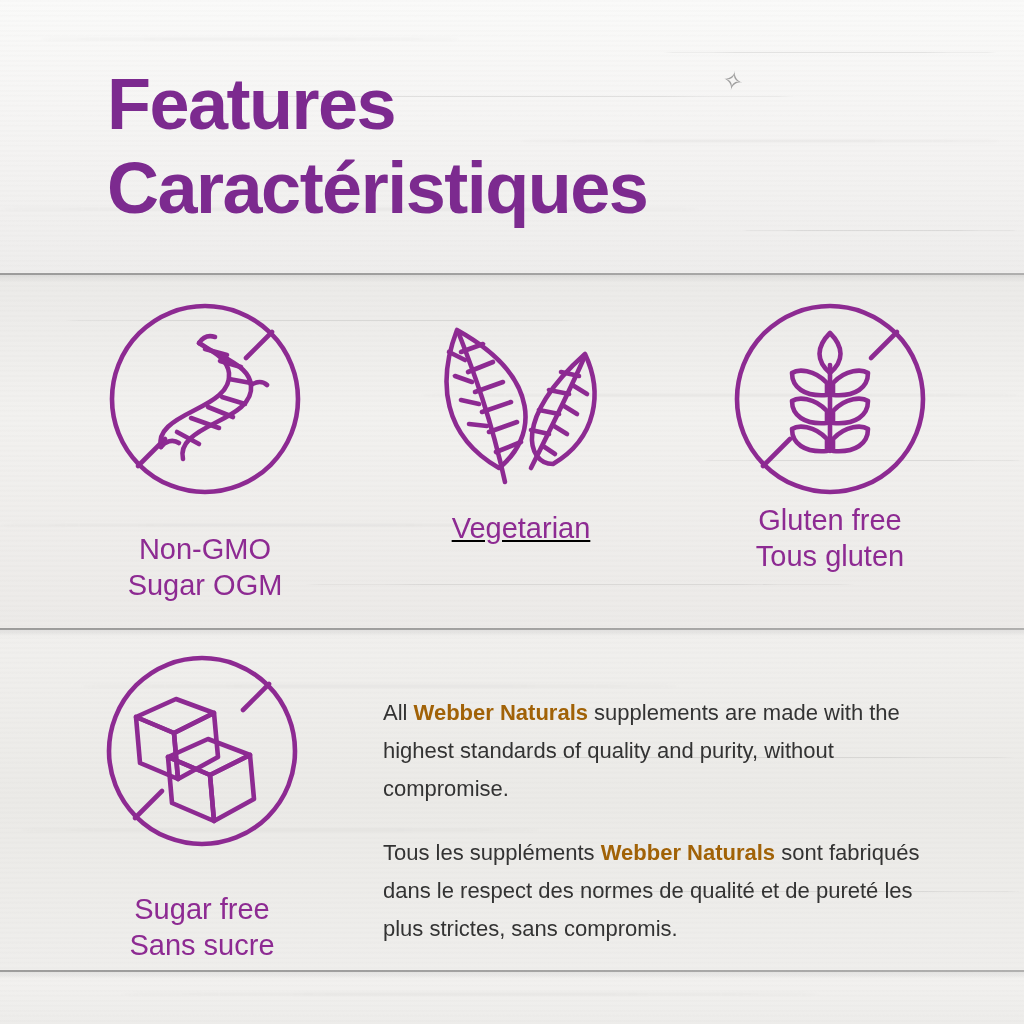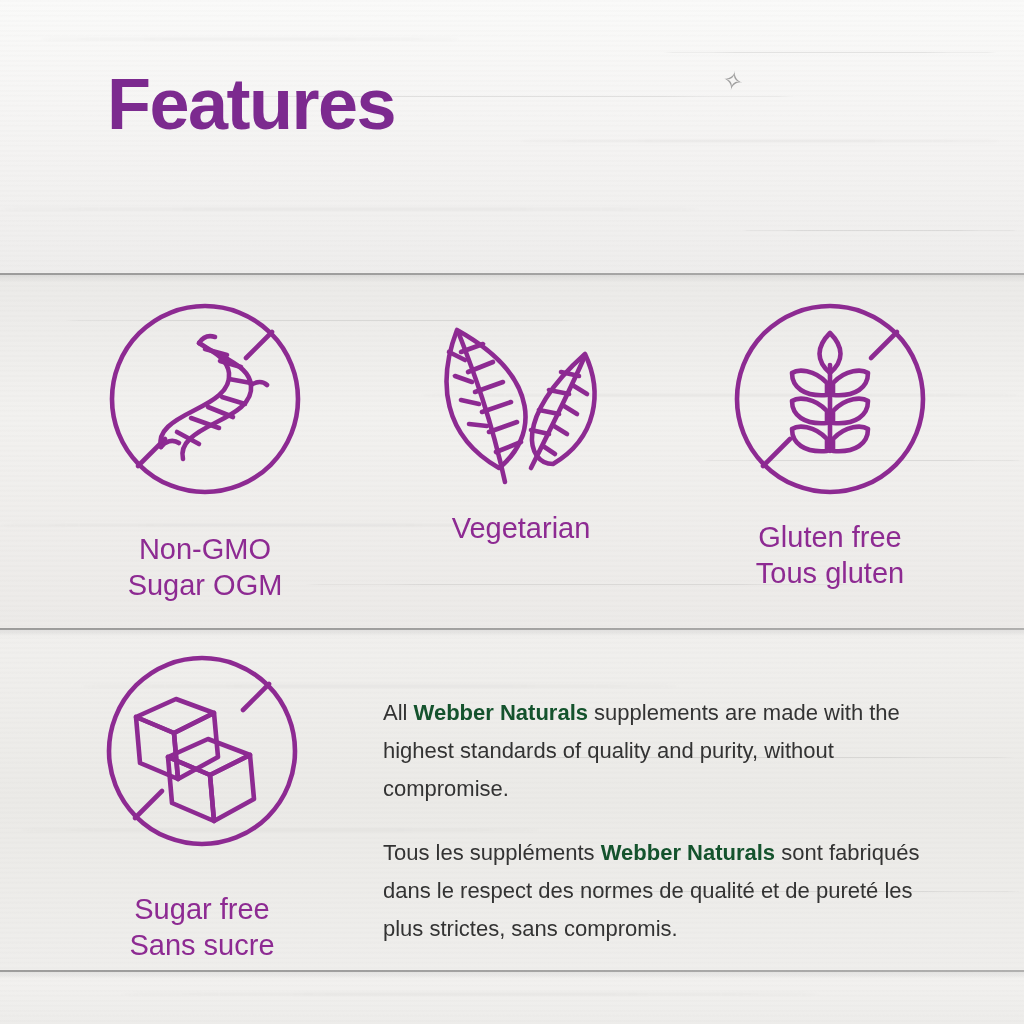--- a/index.html
+++ b/index.html
@@ -131,36 +131,36 @@
   .f-nongmo     { left: 55px;  top: 296px; }
   .f-vegetarian { left: 371px; top: 296px; }
   .f-gluten     { left: 680px; top: 296px; }
   .f-sugar      { left: 52px;  top: 648px; }
 
   .f-nongmo .icon-wrap,
   .f-gluten .icon-wrap,
   .f-sugar  .icon-wrap { height: 205px; }
 
   .f-nongmo .label-block     { margin-top: 30px; }
-  .f-vegetarian .label-block { margin-top: 14px; }
-  .f-gluten .label-block     { margin-top: 18px; }
+  .f-vegetarian .label-block { margin-top: 14px; text-decoration: underline; }
+  .f-gluten .label-block     { margin-top: 1px; }
   .f-sugar .label-block      { margin-top: 38px; }
 
   
   .copy {
     position: absolute;
     left: 383px;
     top: 694px;
     width: 560px;
     color: #333333;
     font-size: 22px;
     line-height: 38px;
   }
   .copy p + p { margin-top: 26px; }
-  .copy b { font-weight: bold; color: #14532d; }
+  .copy b { font-weight: bold; color: #a16207; }
 
   svg { display: block; overflow: visible; }
 </style>
 </head>
 <body>
 
 <div class="board">
 
   <div class="plank plank-1">
     <div class="streak soft" style="left:40px;  top:38px;  width:420px;"></div>
@@ -191,20 +191,21 @@
   <div class="seam-glow g1"></div>
   <div class="seam s2"></div>
   <div class="seam-glow g2"></div>
   <div class="seam s3"></div>
   <div class="seam-glow g3"></div>
 
   <div class="knot" style="left:722px; top:68px;">✧</div>
 
   <div class="heading">
     <div>Features</div>
+    <div>Caractéristiques</div>
   </div>
 
   <div class="feature f-nongmo">
     <div class="icon-wrap">
       <svg width="200" height="200" viewBox="0 0 200 200">
         <g fill="none" stroke="#8D2A92" stroke-width="4.6" stroke-linecap="round" stroke-linejoin="round">
           <circle cx="100" cy="100" r="93"></circle>
 
           <line x1="141" y1="59" x2="167" y2="33"></line>
           <line x1="33" y1="167" x2="60" y2="140"></line>

